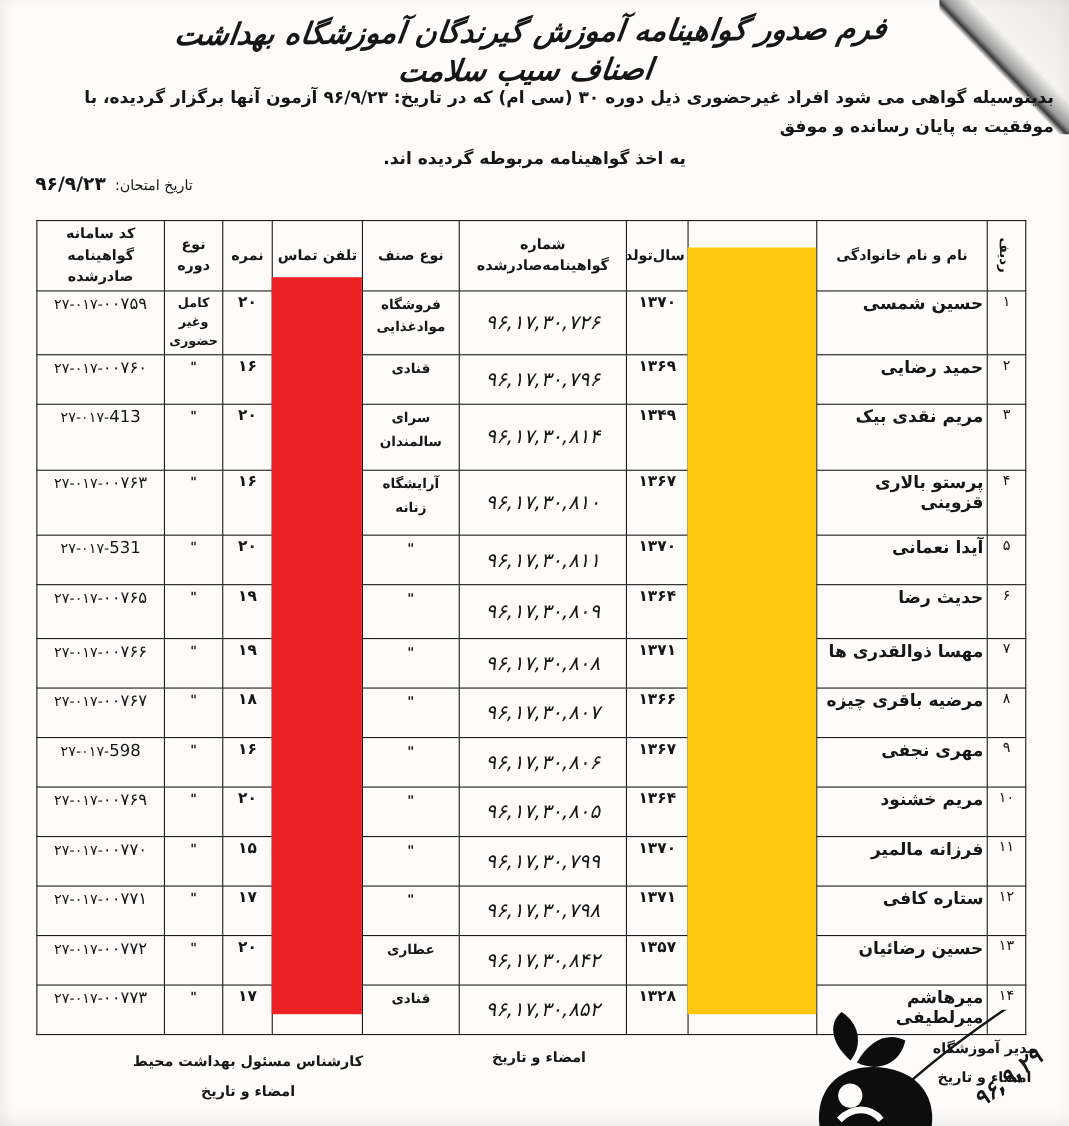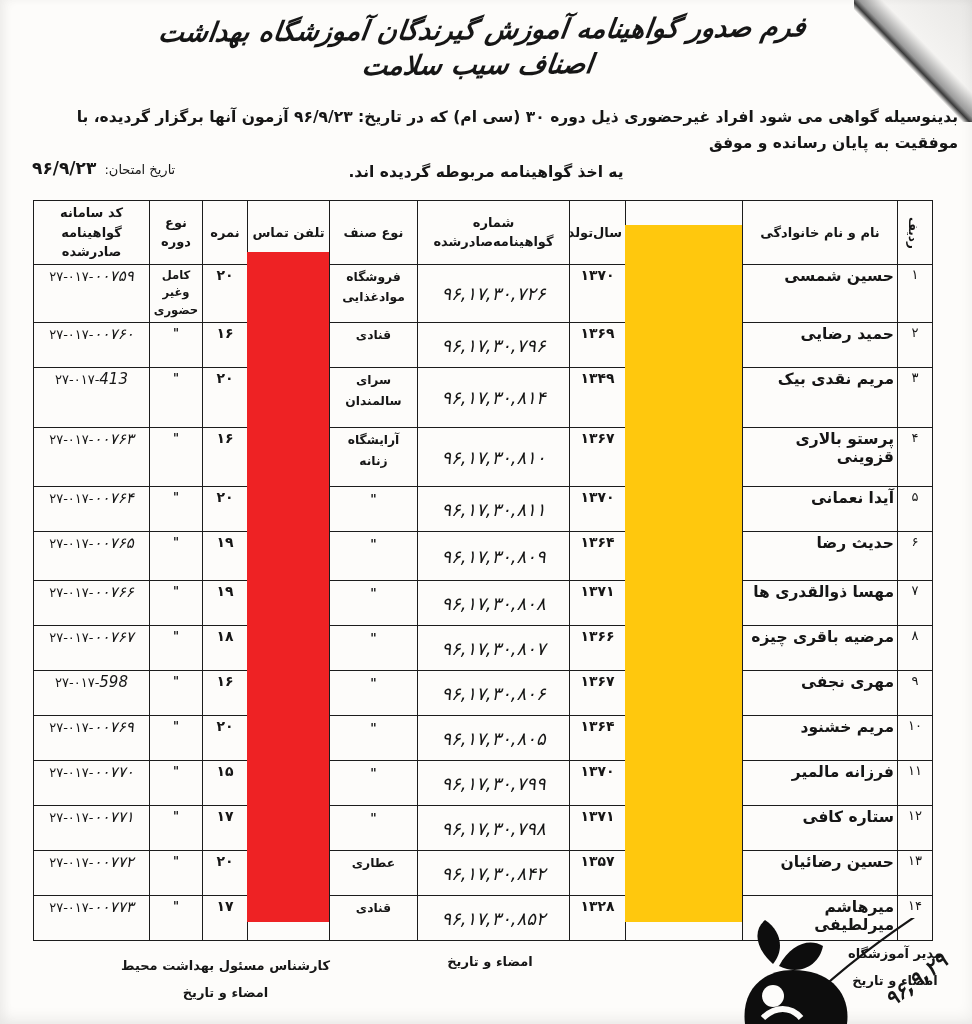--- a/index.html
+++ b/index.html
@@ -15,21 +15,21 @@
       rgba(0,0,0,0) 46%, #3a3a3a 49%, #9b9b9b 52%, #f4f3f1 62%, #e7e6e4 100%);
   }
   
   #doc-title{
     position:absolute;top:12px;left:150px;width:660px;text-align:center;
     font-family:"DejaVu Serif","DejaVu Sans",serif;
     font-weight:bold;font-style:italic;font-size:27px;line-height:1.3;
     transform:skewX(-8deg) rotate(-0.5deg);
   }
   
-  #intro{position:absolute;top:104px;right:14px;left:14px;font-weight:bold;}
+  #intro{position:absolute;top:76px;right:14px;left:14px;font-weight:bold;}
   #intro .l1{font-size:15.5px;text-align:right;line-height:1.7;}
   #intro .l2{font-size:15.5px;text-align:center;line-height:1.7;margin-top:2px;}
   
   #exam-date{position:absolute;top:158px;left:32px;direction:rtl;font-size:13px;}
   #exam-date .val{font-weight:bold;font-size:17px;margin-right:4px;}
   
   table#roster{
     position:absolute;top:200px;left:33px;width:899px;
     border-collapse:collapse;table-layout:fixed;direction:rtl;
     background:transparent;
@@ -48,21 +48,21 @@
   td.c-index{text-align:center;vertical-align:top;font-size:13px;padding-top:5px;}
   td.c-name{font-weight:bold;font-size:15.5px;text-align:right;vertical-align:top;padding:7px 9px 0 2px;}
   td.c-year{font-weight:bold;font-size:14px;text-align:center;vertical-align:top;padding-top:5px;}
   td.c-cert{direction:ltr;text-align:center;vertical-align:middle;
     font-size:18px;font-style:italic;letter-spacing:1.5px;white-space:nowrap;}
   td.c-guild{font-weight:bold;font-size:12.3px;text-align:center;vertical-align:top;padding-top:4px;line-height:1.7;}
   td.c-score{font-weight:bold;font-size:14px;text-align:center;vertical-align:top;padding-top:5px;}
   td.c-course{font-weight:bold;font-size:11.6px;text-align:center;vertical-align:top;padding-top:4px;line-height:1.55;margin-left:20px;}
   td.c-code{direction:ltr;text-align:center;vertical-align:top;padding-top:6px;
     font-size:13px;white-space:nowrap;letter-spacing:0.5px;}
-  td.c-code .hw{font-style:italic;font-size:15px;}
+  td.c-code .hw{font-size:15px;}
   
   .overlay{position:absolute;z-index:3;}
   #overlay-nat{left:625px;top:225px;width:117px;height:697px;}
   #overlay-phone{left:247px;top:252px;width:82px;height:670px;}
   
   .sig{position:absolute;text-align:center;font-weight:bold;font-size:13px;line-height:2.1;}
   #sig-left{left:118px;top:952px;width:215px;}
   #sig-center{left:360px;top:948px;width:260px;}
   #sig-right{left:830px;top:940px;width:130px;z-index:2;}
   
@@ -174,21 +174,21 @@
         <tr>
           <td class="c-index">۵</td>
           <td class="c-name">آیدا نعمانی</td>
           <td class="c-nat"></td>
           <td class="c-year">۱۳۷۰</td>
           <td class="c-cert">۹۶,۱۷,۳۰,۸۱۱</td>
           <td class="c-guild">"</td>
           <td class="c-phone"></td>
           <td class="c-score">۲۰</td>
           <td class="c-course">"</td>
-          <td class="c-code"><span>۲۷-۰۱۷-</span><span class="hw">۰۰۷۶۴</span></td>
+          <td class="c-code"><span>۲۷-۰۱۷-</span><span class="hw">531</span></td>
         </tr>
         <tr>
           <td class="c-index">۶</td>
           <td class="c-name">حدیث رضا</td>
           <td class="c-nat"></td>
           <td class="c-year">۱۳۶۴</td>
           <td class="c-cert">۹۶,۱۷,۳۰,۸۰۹</td>
           <td class="c-guild">"</td>
           <td class="c-phone"></td>
           <td class="c-score">۱۹</td>

